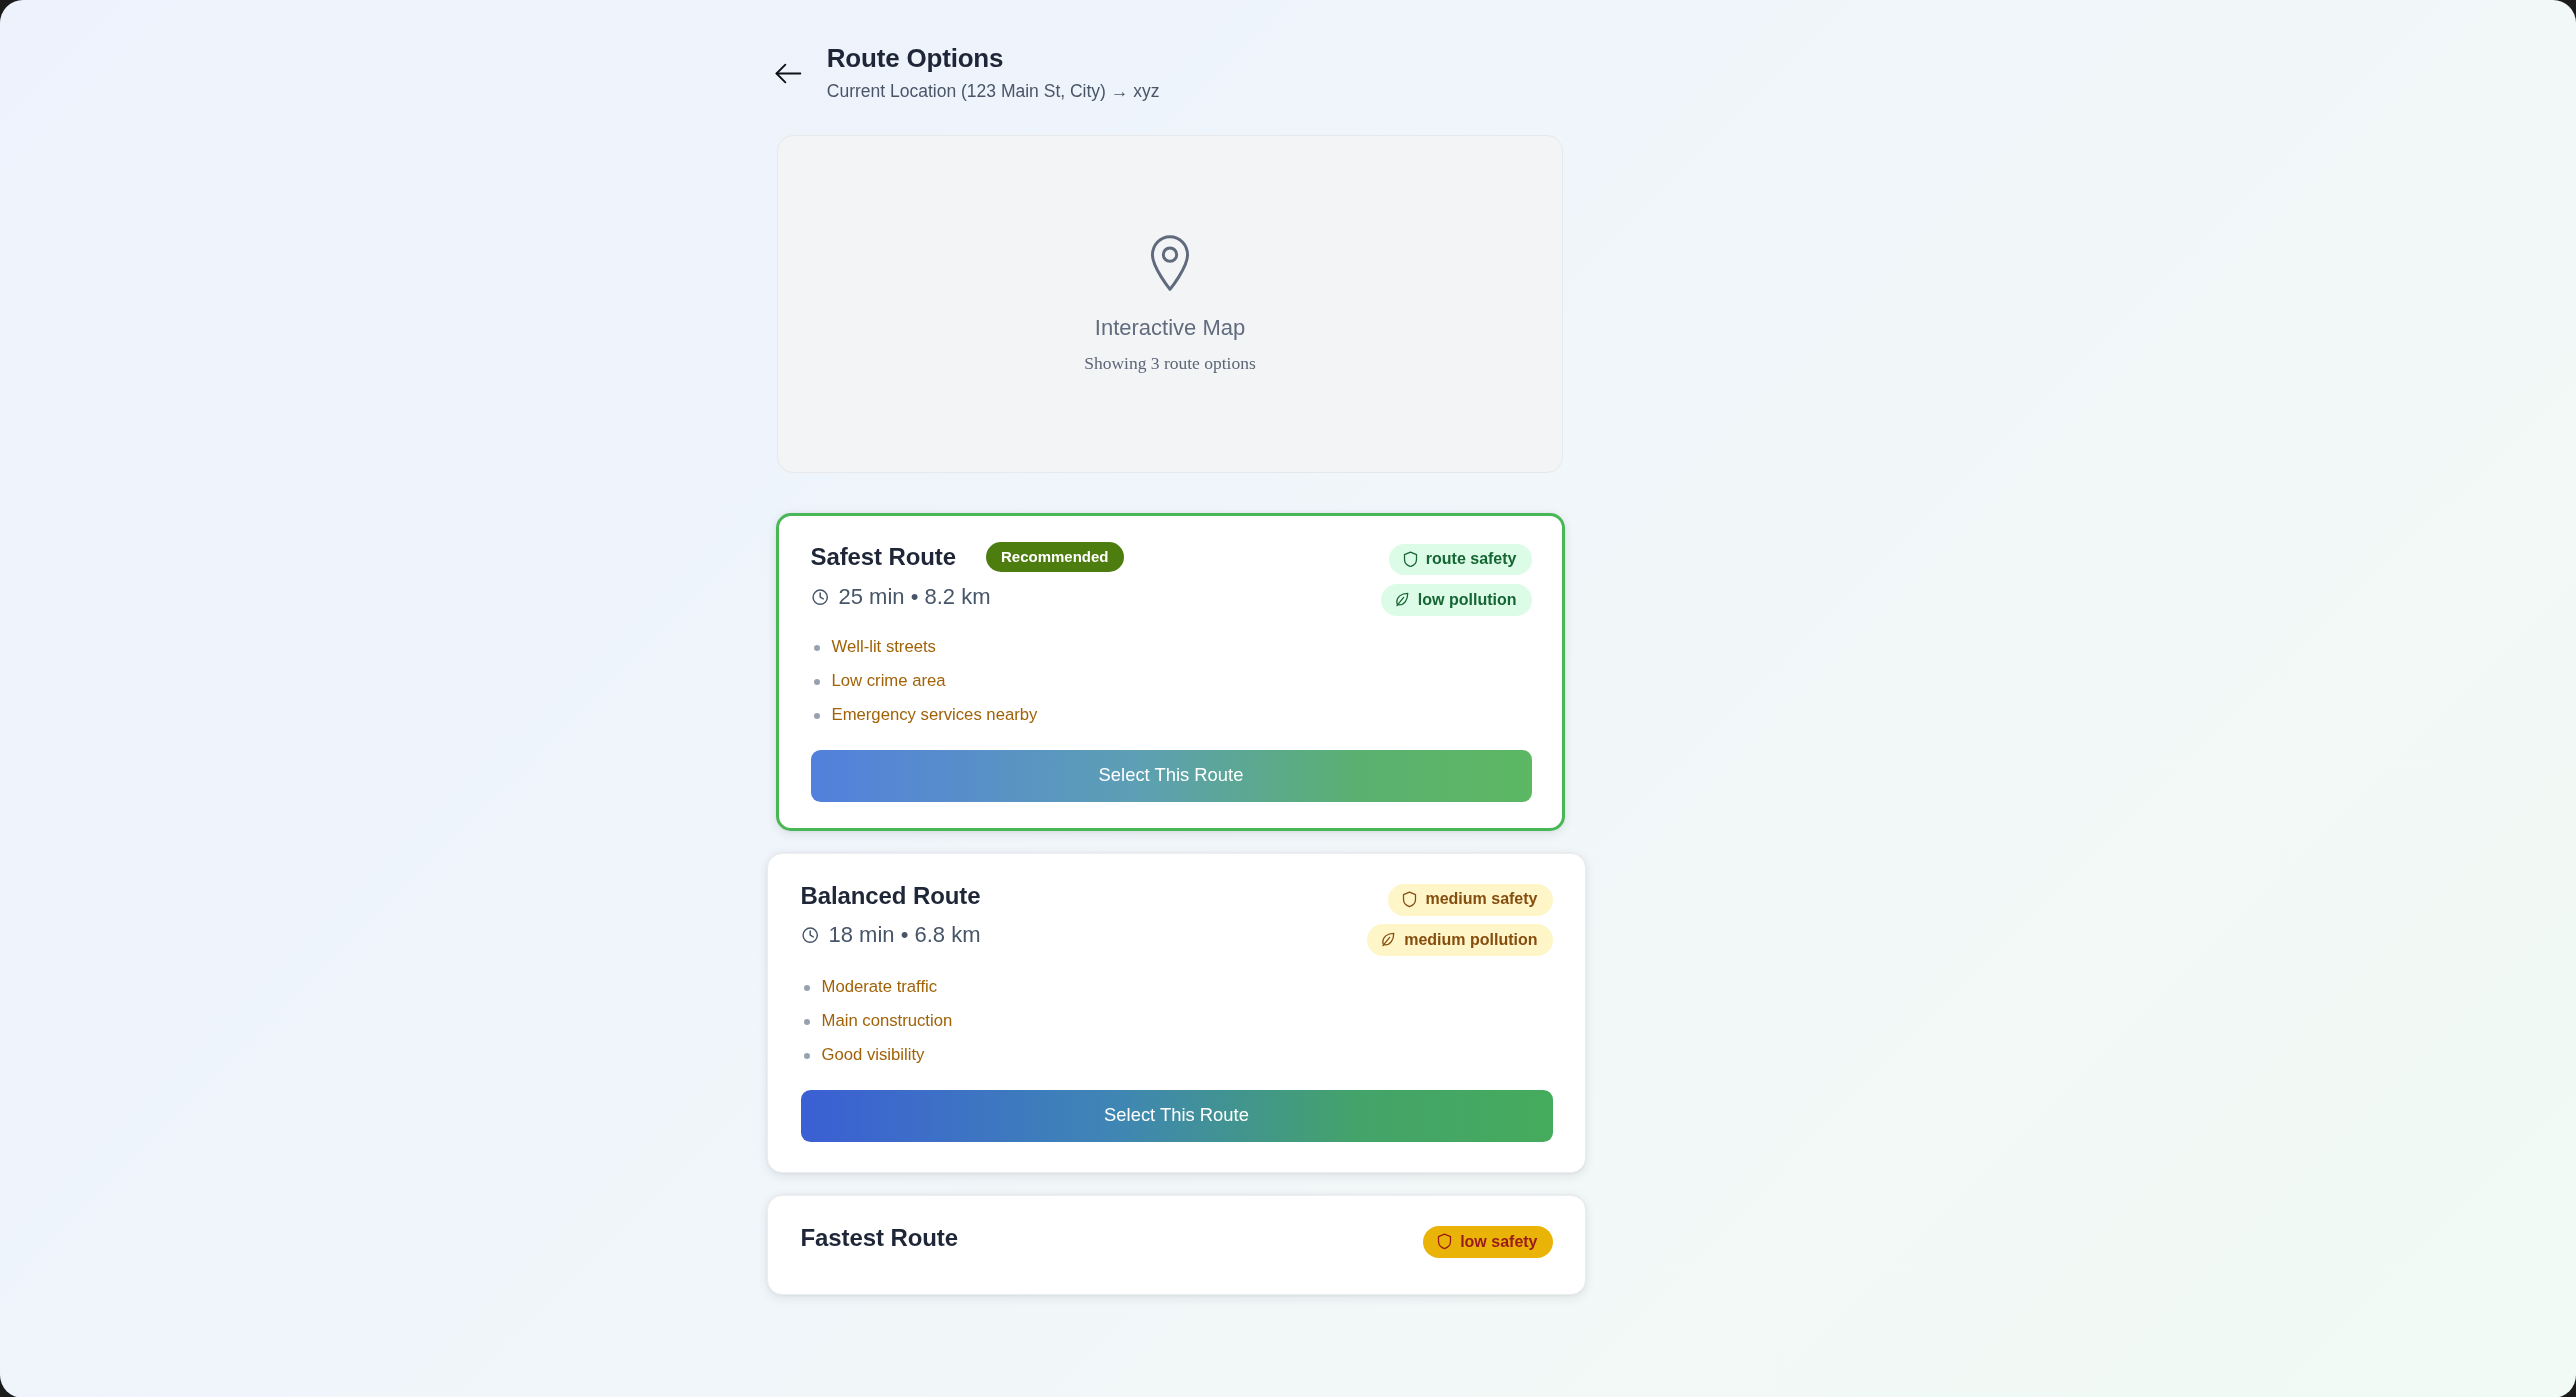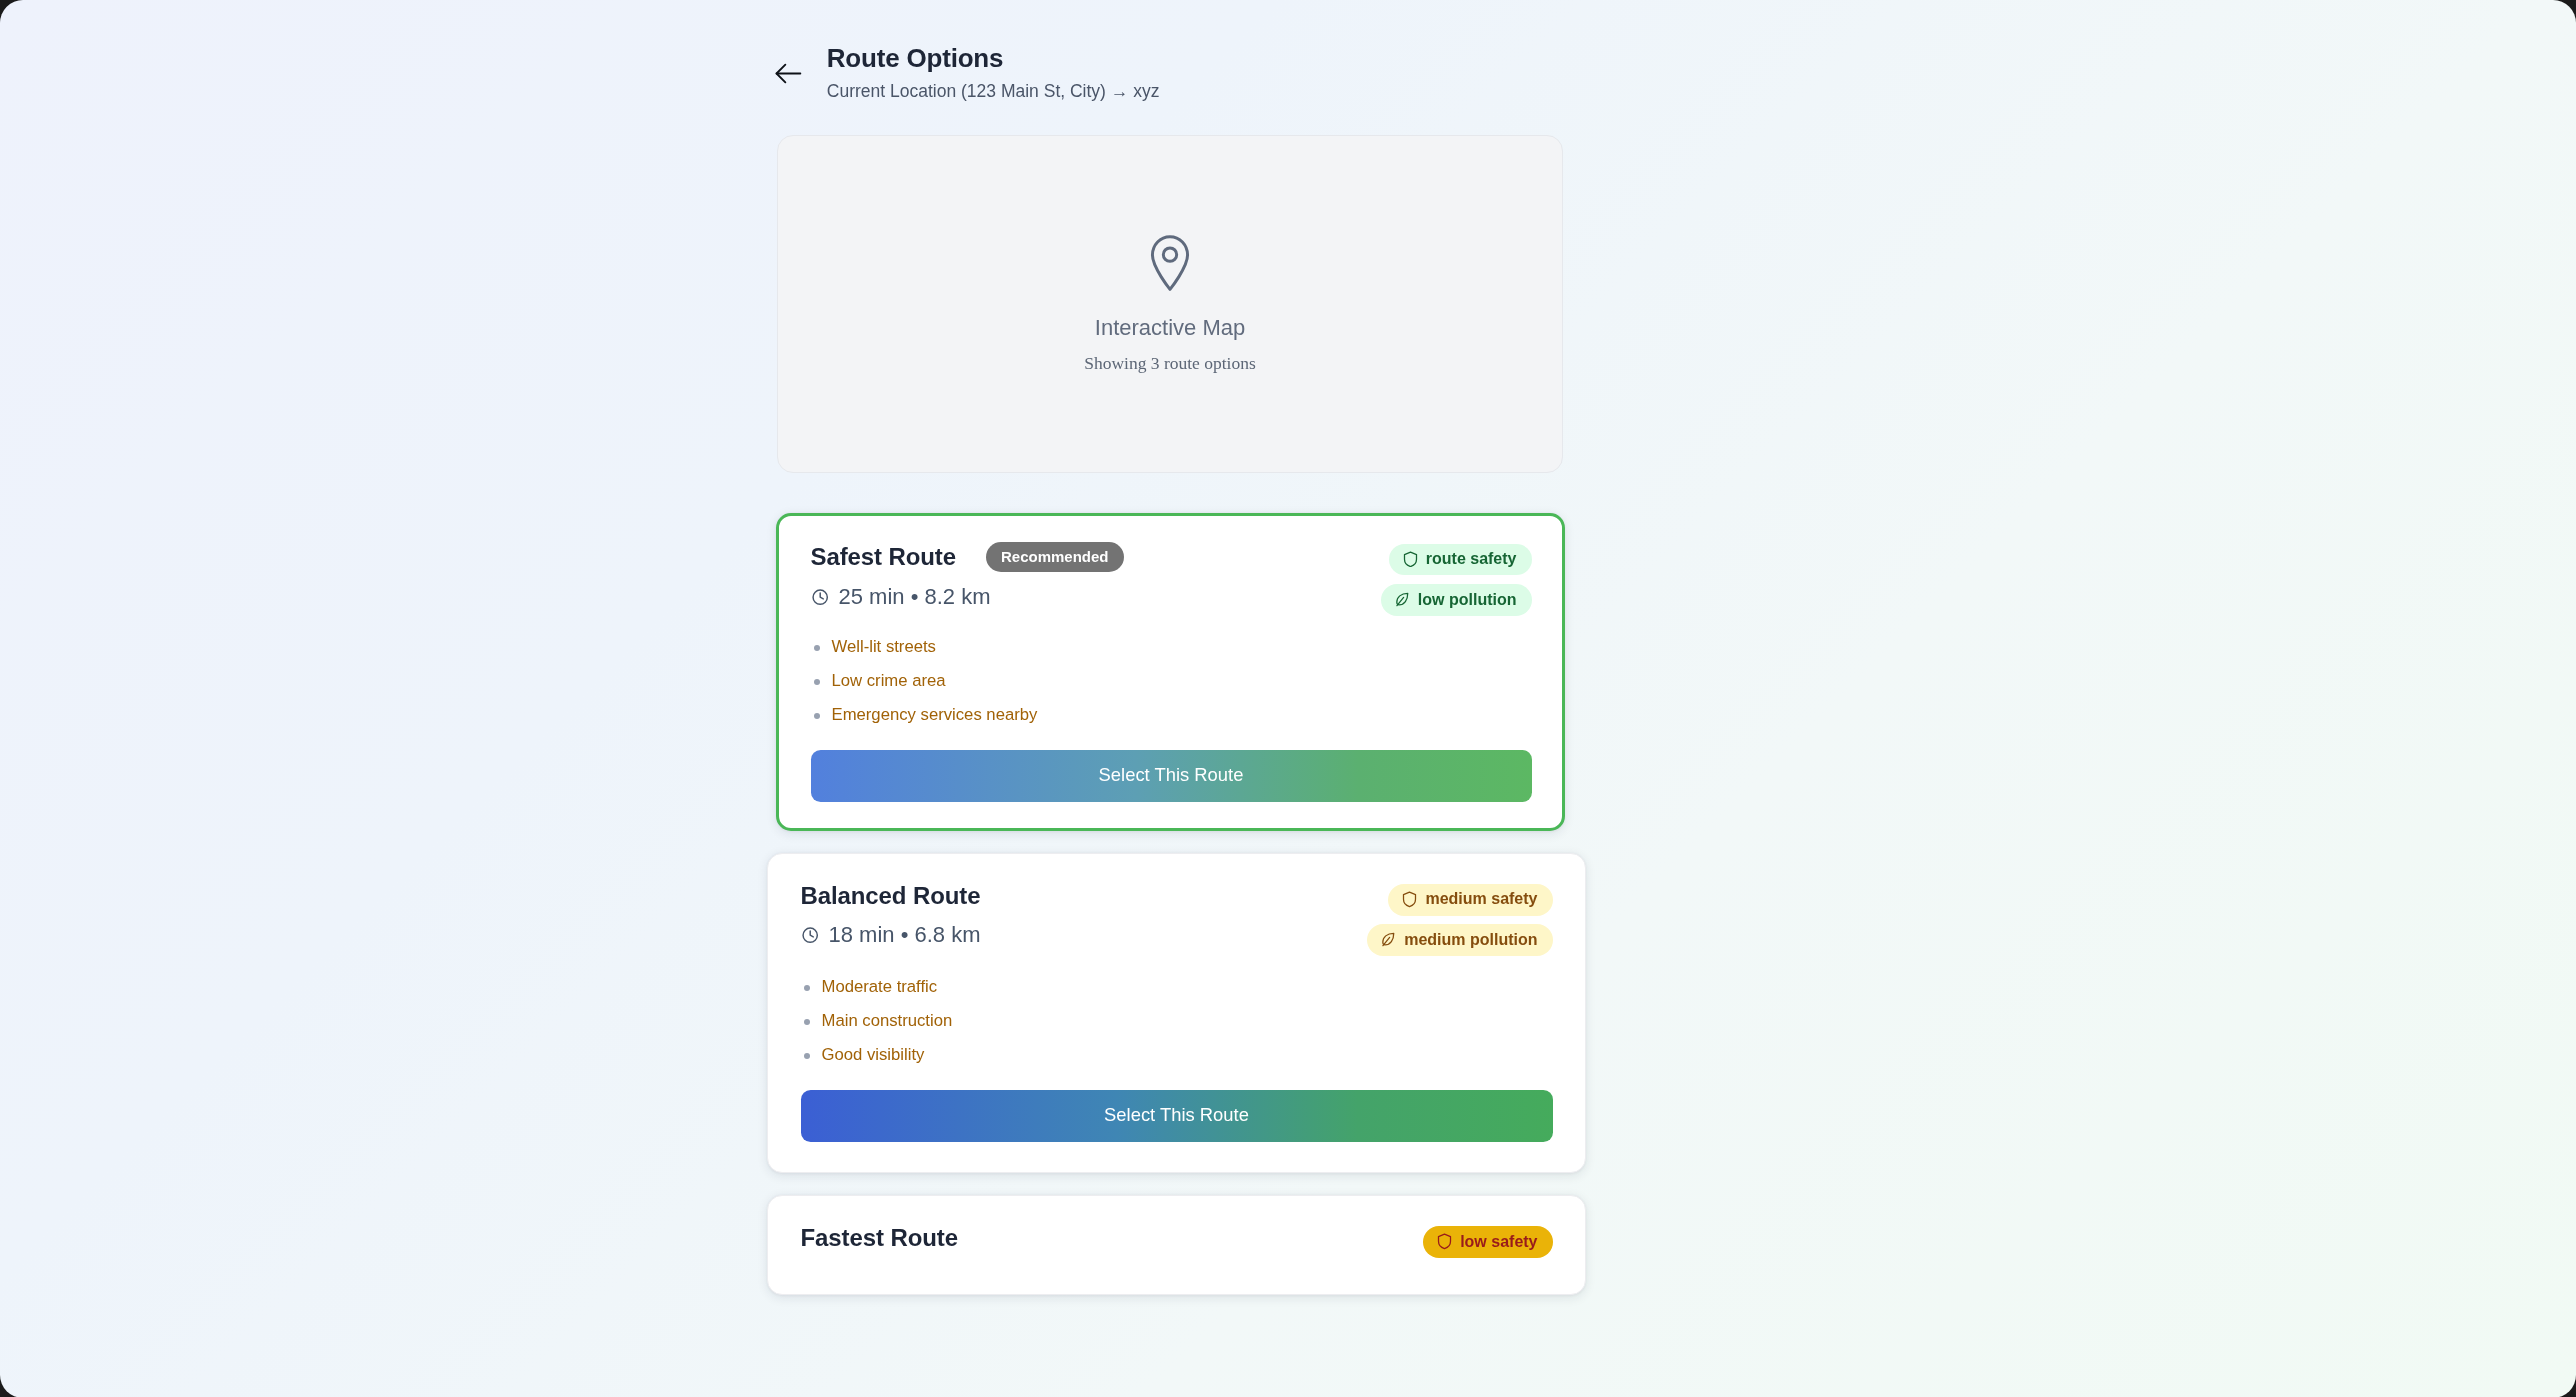--- a/index.html
+++ b/index.html
@@ -149,21 +149,21 @@
   .route-title {
     font-size: 24px;
     font-weight: bold;
     color: #1e2637;
     letter-spacing: -0.1px;
     line-height: 1.15;
   }
   .rec-pill {
     display: inline-flex;
     align-items: center;
-    background: #737373;
+    background: #4d7c0f;
     color: #ffffff;
     font-size: 15px;
     font-weight: bold;
     border-radius: 876px;
     padding: 7px 15px 8px 15px;
     line-height: 1;
     white-space: nowrap;
   }
 
   .meta-row {

